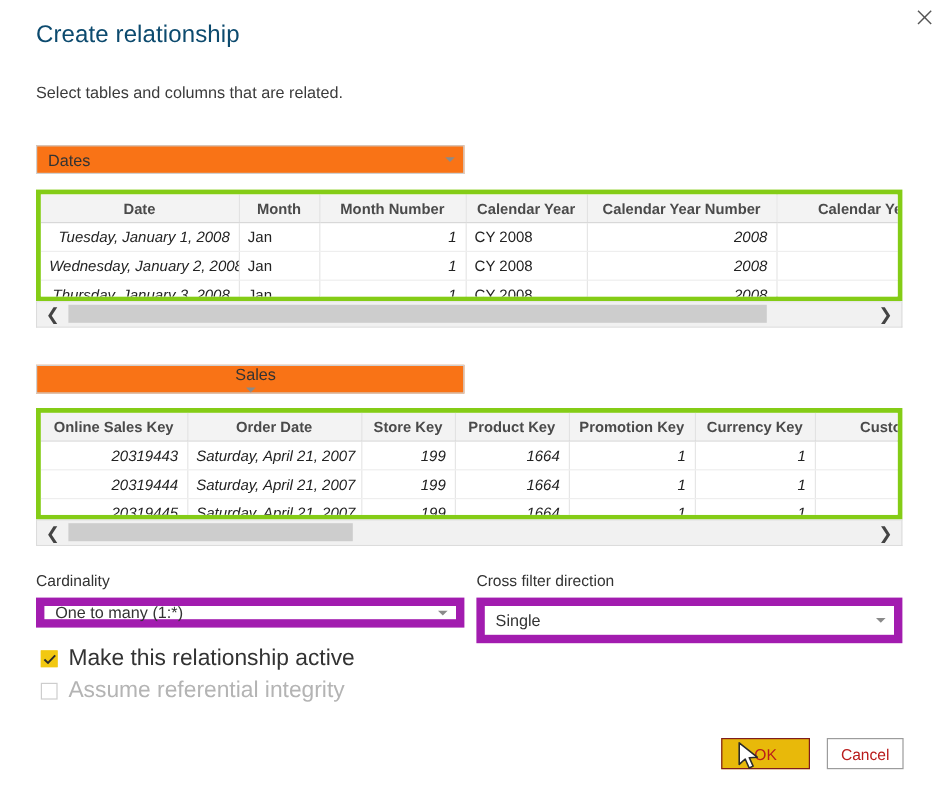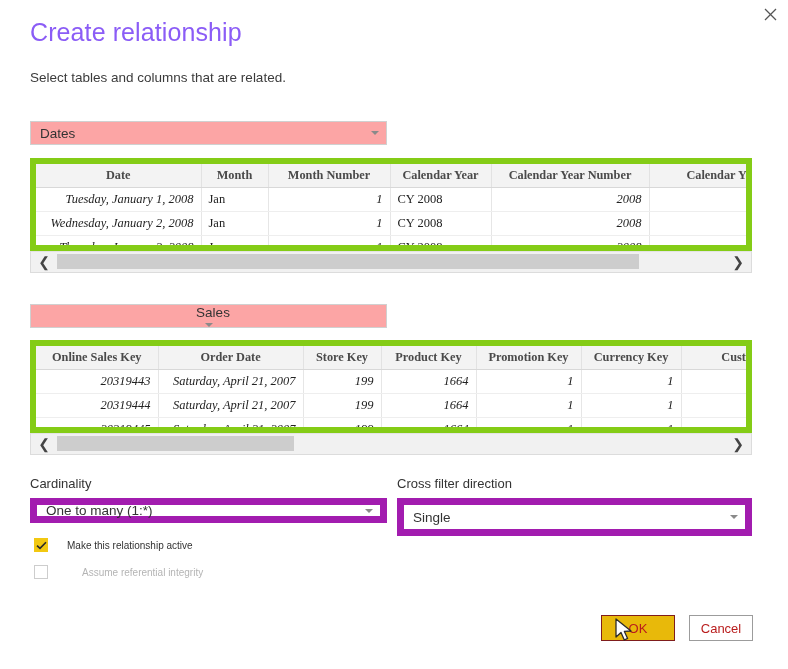--- a/index.html
+++ b/index.html
@@ -30,39 +30,39 @@
     background: transparent;
     border: none;
   }
   .close-btn svg { display: block; }
 
   
   .dlg-title {
     position: absolute;
     left: 30px;
     top: 18px;
-    font-size: 25px;
+    font-size: 20px;
     font-weight: 400;
-    color: #8b5cf6;
+    color: #0c4a6e;
     letter-spacing: 0.1px;
   }
   .dlg-subtitle {
     position: absolute;
     left: 30px;
     top: 70px;
     font-size: 13.5px;
     color: #3b3b3b;
   }
 
   
   .combo {
     position: absolute;
     box-sizing: border-box;
     border: 1px solid #d0d0d0;
-    background: #fca5a5;
+    background: #f97316;
     display: flex;
     align-items: center;
     cursor: pointer;
   }
   .combo.white { background: #ffffff; border: 7px solid #a21caf; }
   .combo .combo-label {
     font-size: 13.5px;
     color: #333333;
     padding-left: 9px;
     flex: 1 1 auto;
@@ -81,24 +81,23 @@
     width: 0; height: 0;
     border-left: 4px solid transparent;
     border-right: 4px solid transparent;
     border-top: 4px solid #8a8a8a;
   }
 
   
   .grid-wrap {
     position: absolute;
     box-sizing: border-box;
-    border: 6px solid #84cc16;
+    border: 4px solid #84cc16;
     background: #ffffff;
     overflow: hidden;
-    font-family: Liberation Serif, serif;
   }
   table.grid {
     border-collapse: collapse;
     table-layout: fixed;
     font-size: 12.5px;
   }
   table.grid th {
     background: #f3f3f3;
     color: #4a4a4a;
     font-weight: bold;
@@ -165,41 +164,41 @@
     position: absolute;
     font-size: 13px;
     color: #333333;
   }
   .chk-row {
     position: absolute;
     display: flex;
     align-items: center;
     cursor: pointer;
   }
-  .chk-row.disabled { cursor: default; gap: 15px; }
+  .chk-row.disabled { cursor: default; }
   .chk-box {
     width: 14px; height: 14px;
     box-sizing: border-box;
     border: 1px solid #9b9b9b;
     background: #ffffff;
     display: flex;
     align-items: center;
     justify-content: center;
     flex: 0 0 auto;
   }
   .chk-box.checked {
     background: #f2c811;
     border: 1px solid #f2c811;
   }
   .chk-box.disabled { border-color: #cdcdcd; }
   .chk-box svg { display: block; }
   .chk-label {
-    font-size: 10px;
+    font-size: 19px;
     color: #333333;
-    padding-left: 19px;
+    padding-left: 9px;
   }
   .chk-label.disabled { color: #b4b4b4; }
 
   
   .btn {
     position: absolute;
     box-sizing: border-box;
     height: 26px;
     display: flex;
     align-items: center;

